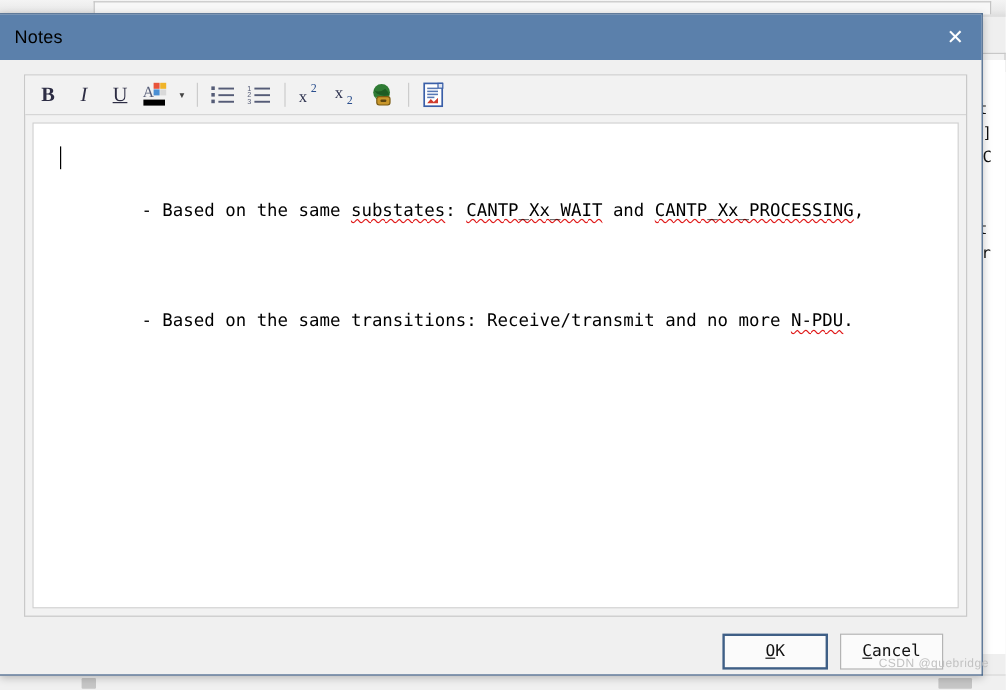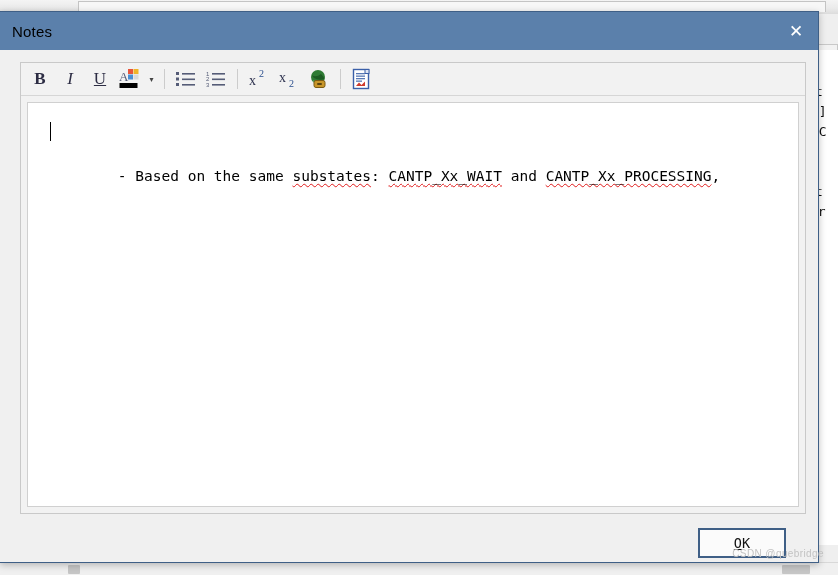--- a/index.html
+++ b/index.html
@@ -382,25 +382,31 @@
       </div>
     </div>
 
     <div class="editor-area">
 
       <div class="doc-line l1">
         <span class="caret"></span>
         <span>- Based on the same </span><span class="misspell">substates</span><span>: </span><span class="misspell">CANTP_Xx_WAIT</span><span> and </span><span class="misspell">CANTP_Xx_PROCESSING</span><span>,</span>
       </div>
 
+      <div class="doc-line l2">
+        <span>- Based on the same transitions: Receive/transmit and no more </span><span class="misspell">N-PDU</span><span>.</span>
+      </div>
 
     </div>
   </div>
 
   <div class="button-row">
     <div class="dlg-btn default">
       <span><span class="mn">O</span>K</span>
     </div>
+    <div class="dlg-btn">
+      <span><span class="mn">C</span>ancel</span>
+    </div>
   </div>
 
 </div>
 
 <div class="watermark">CSDN @quebridge</div>
 
 </body></html>

